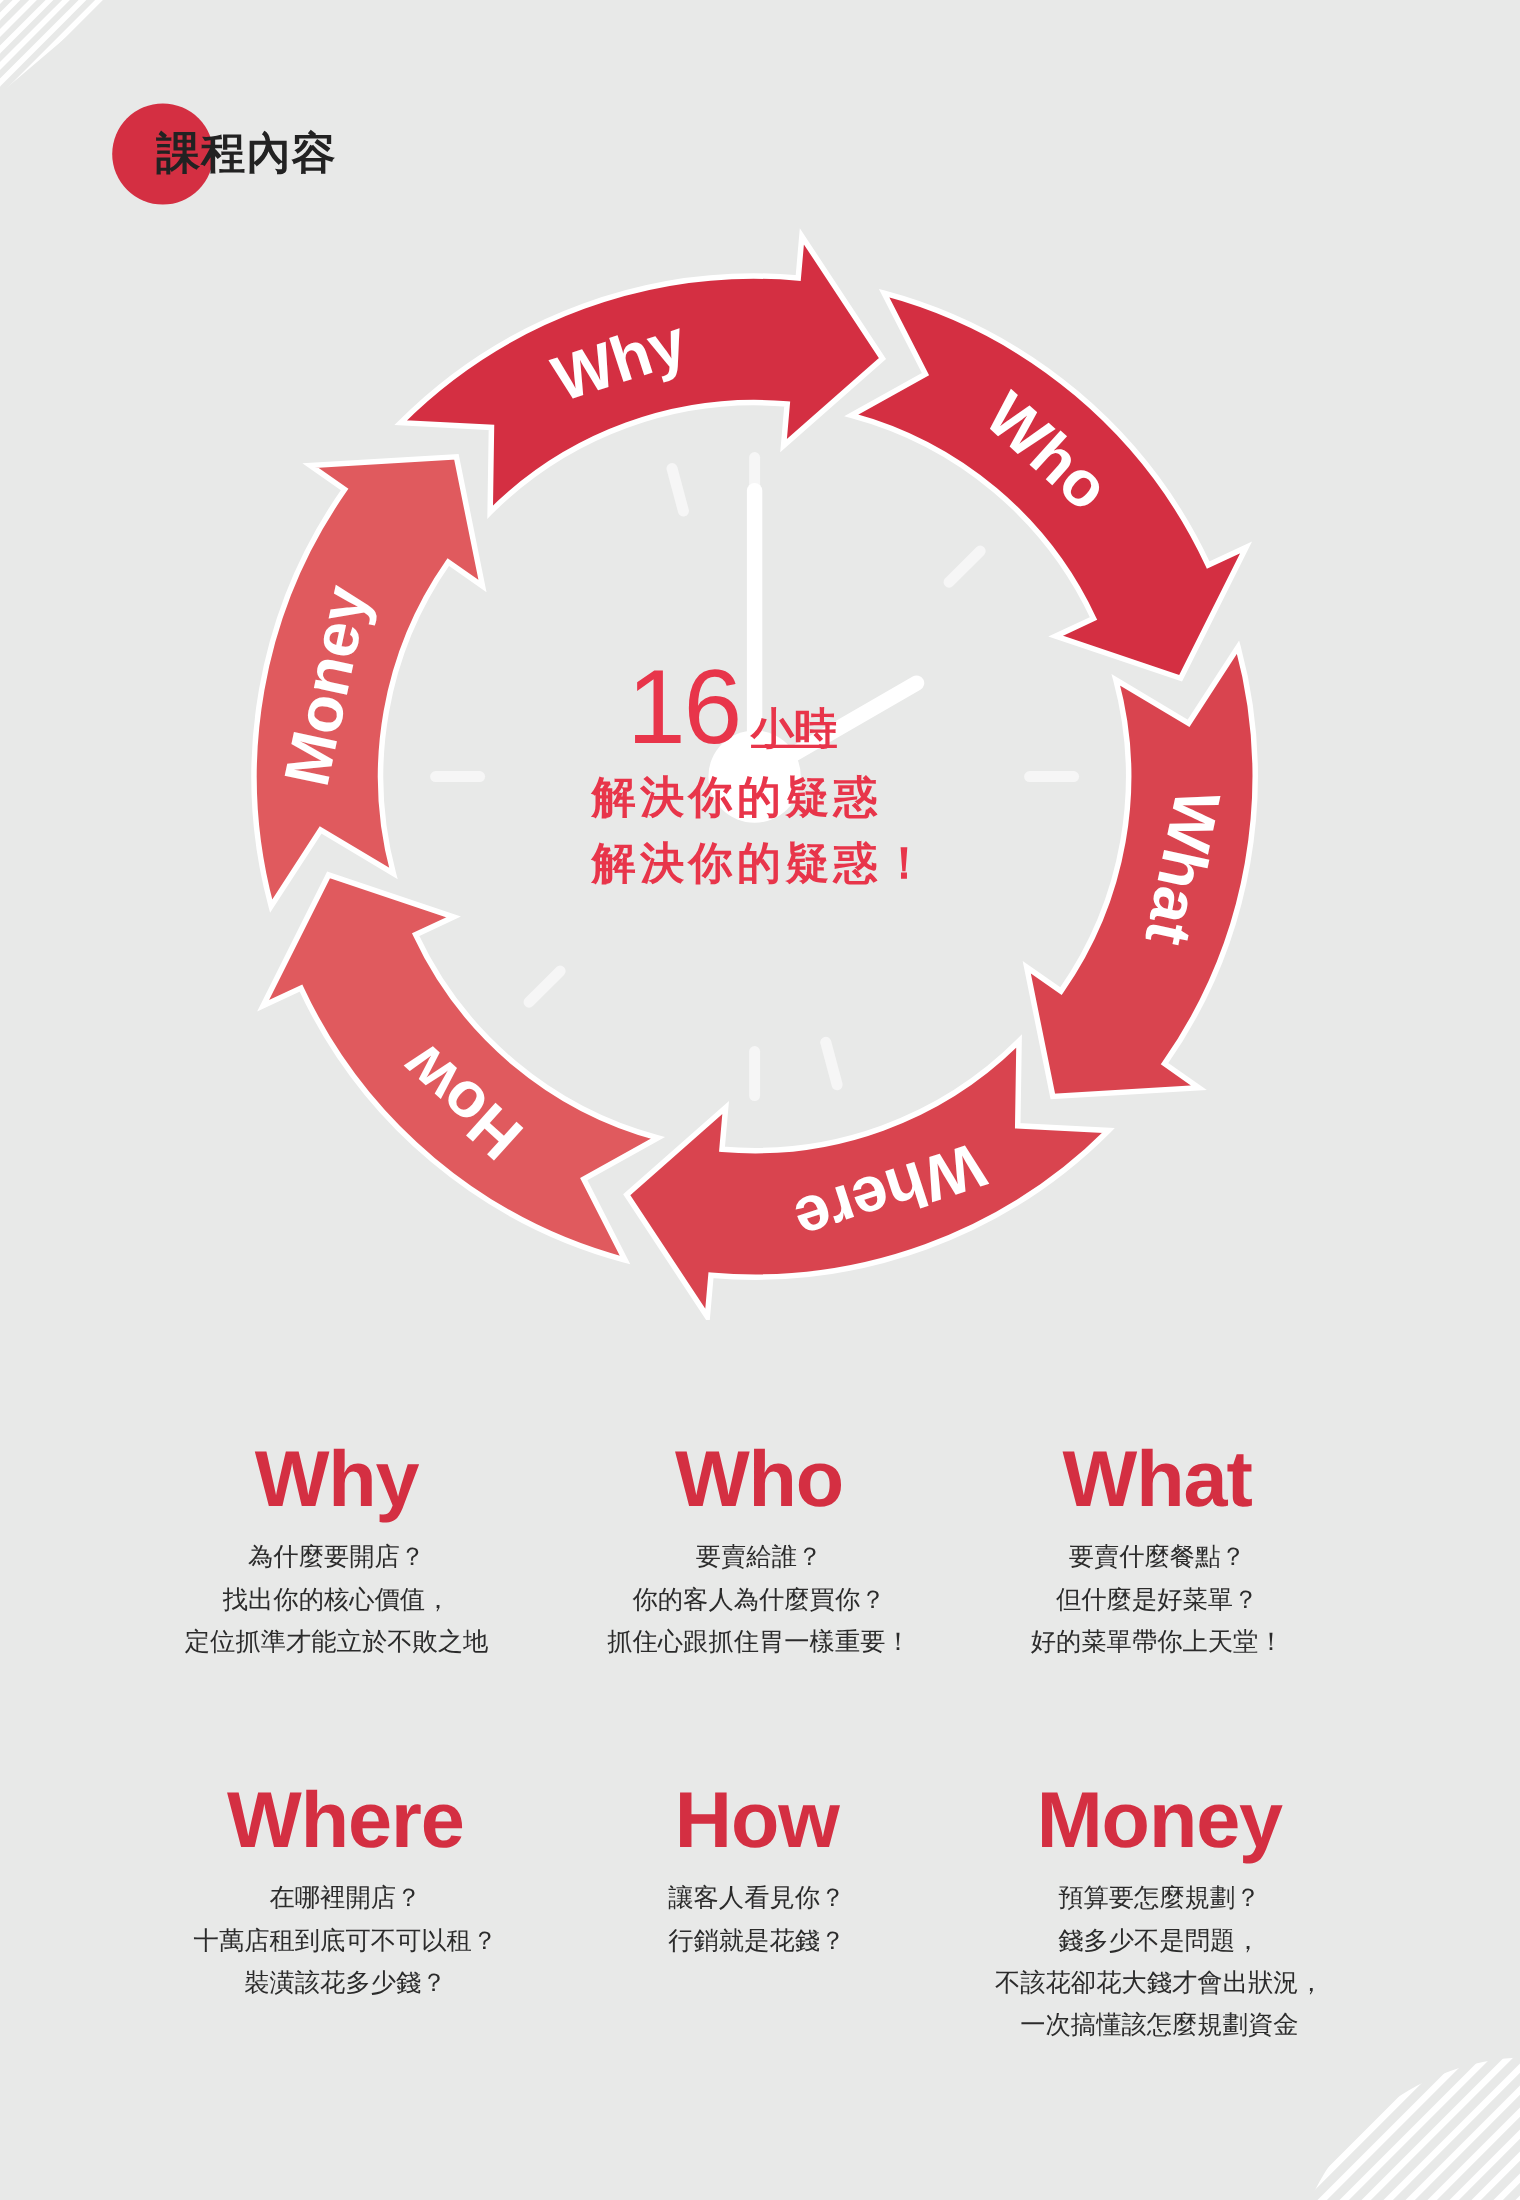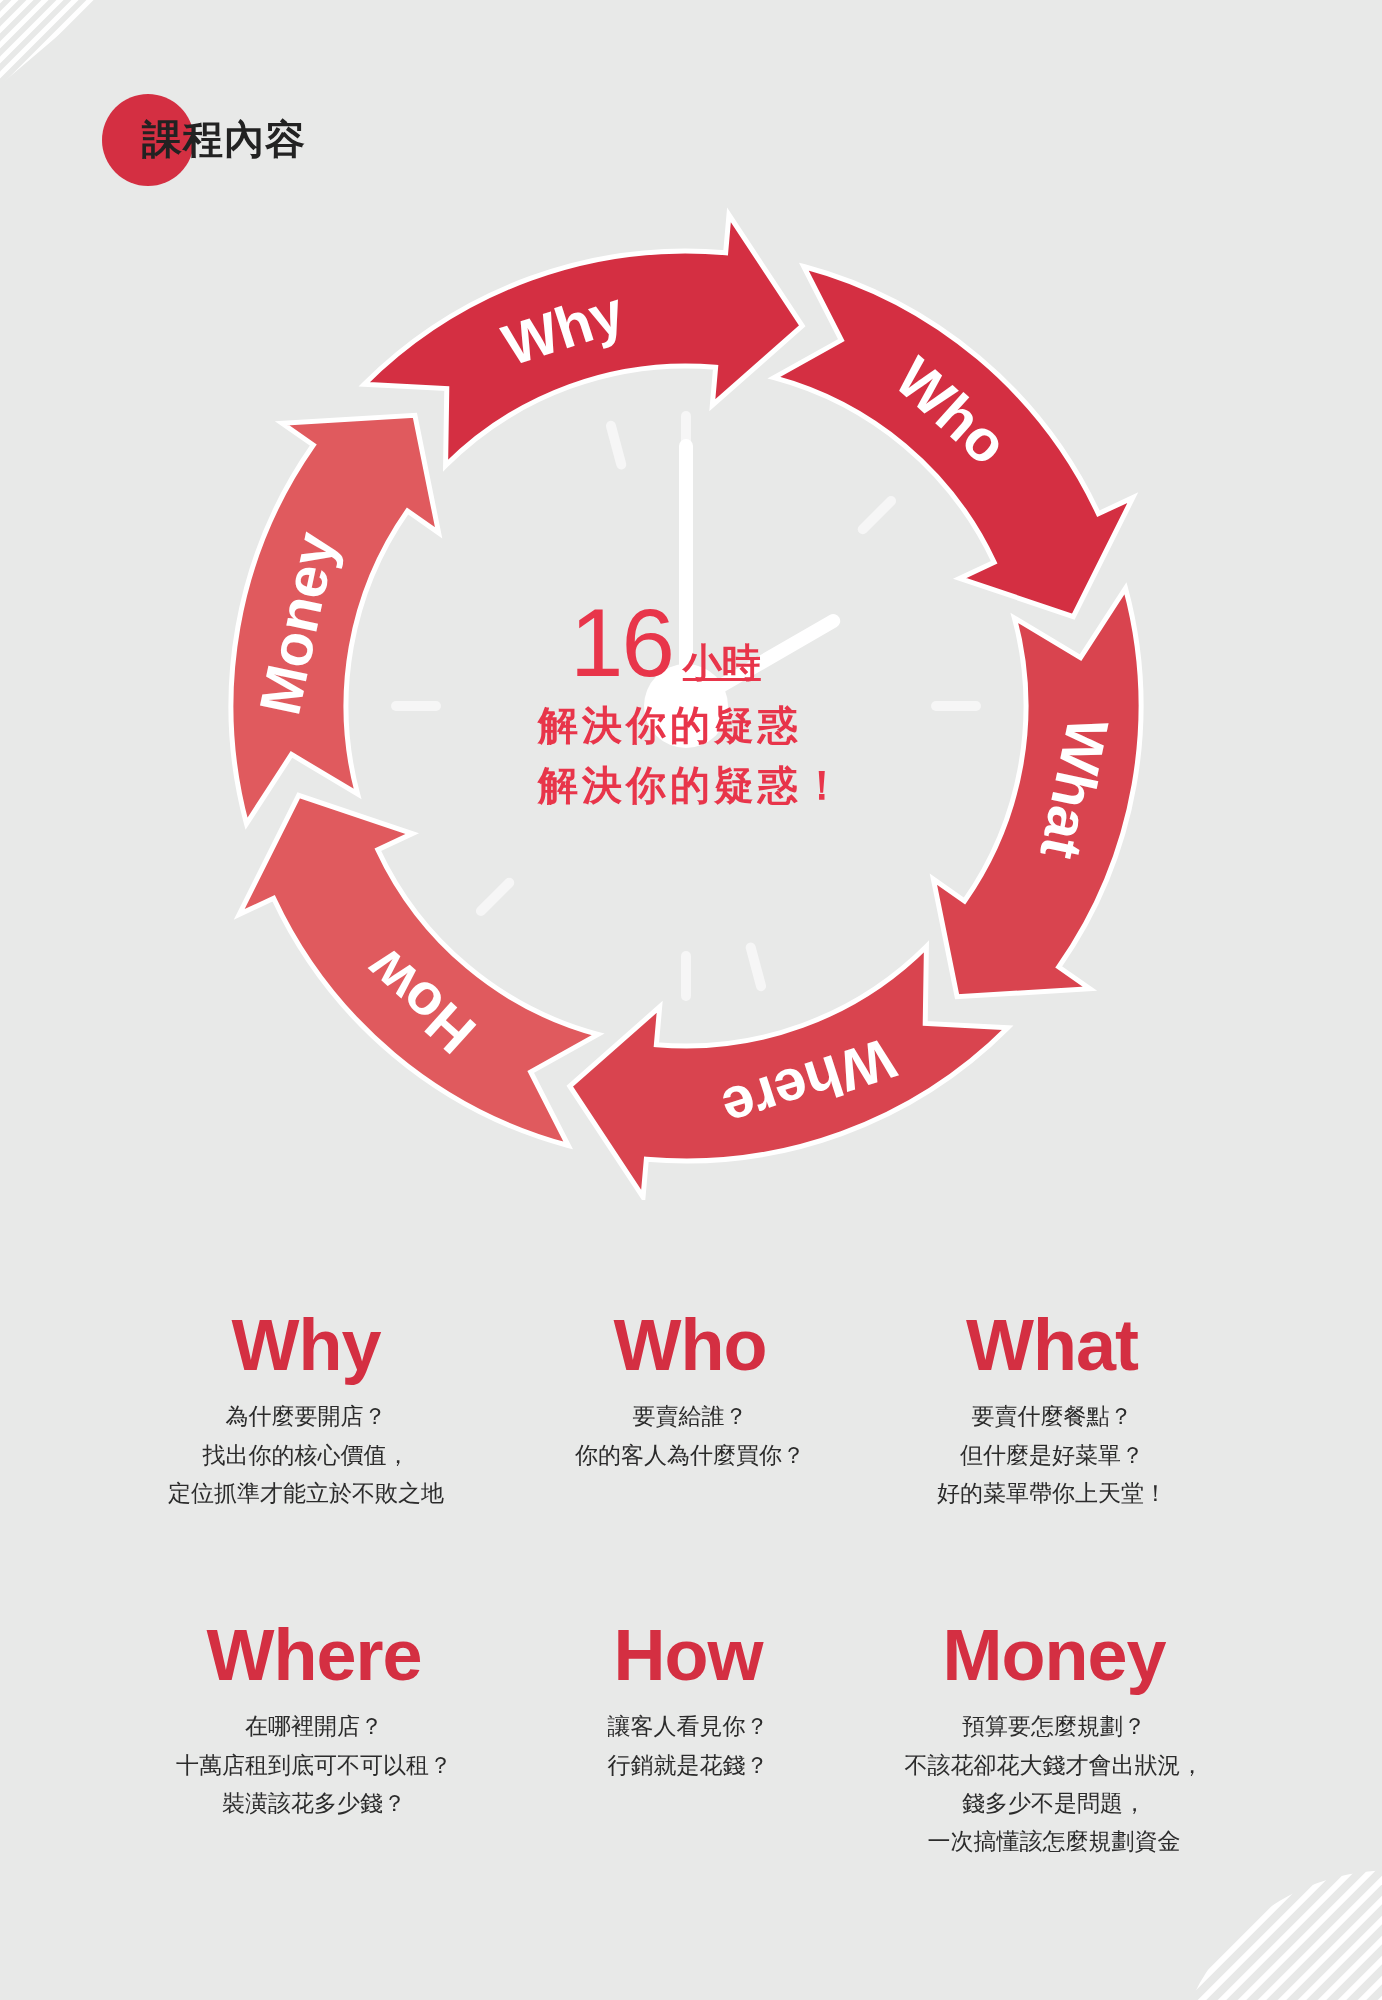--- a/index.html
+++ b/index.html
@@ -113,20 +113,21 @@
   <div class="card" style="left:96px;top:0">
     <div class="h">Why</div>
     <div class="q">為什麼要開店？</div>
     <div class="d">找出你的核心價值，</div>
     <div class="d">定位抓準才能立於不敗之地</div>
   </div>
   <div class="card" style="left:480px;top:0">
     <div class="h">Who</div>
     <div class="q">要賣給誰？</div>
     <div class="d">你的客人為什麼買你？</div>
+    <div class="d">抓住心跟抓住胃一樣重要！</div>
   </div>
   <div class="card" style="left:842px;top:0">
     <div class="h">What</div>
     <div class="q">要賣什麼餐點？</div>
     <div class="d">但什麼是好菜單？</div>
     <div class="d">好的菜單帶你上天堂！</div>
   </div>
   <div class="card" style="left:104px;top:310px">
     <div class="h">Where</div>
     <div class="q">在哪裡開店？</div>
@@ -134,17 +135,17 @@
     <div class="d">裝潢該花多少錢？</div>
   </div>
   <div class="card" style="left:478px;top:310px">
     <div class="h">How</div>
     <div class="q">讓客人看見你？</div>
     <div class="d">行銷就是花錢？</div>
   </div>
   <div class="card" style="left:844px;top:310px">
     <div class="h">Money</div>
     <div class="q">預算要怎麼規劃？</div>
+    <div class="d">錢多少不是問題，</div>
     <div class="d">不該花卻花大錢才會出狀況，</div>
-    <div class="d">錢多少不是問題，</div>
     <div class="d">一次搞懂該怎麼規劃資金</div>
   </div>
 </div>
 
 </body></html>

